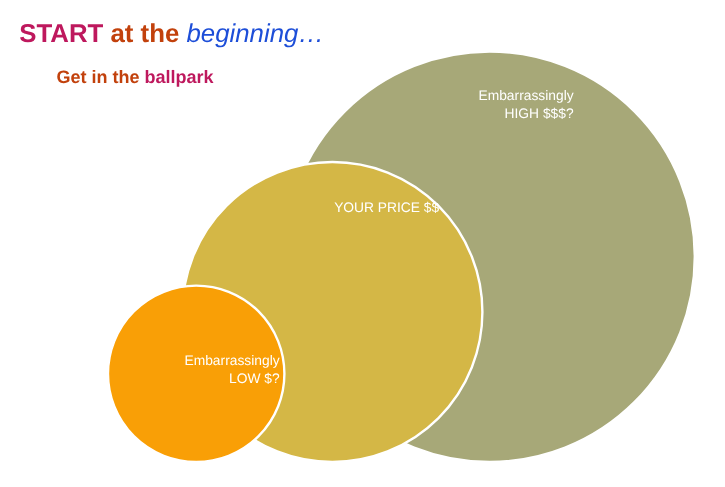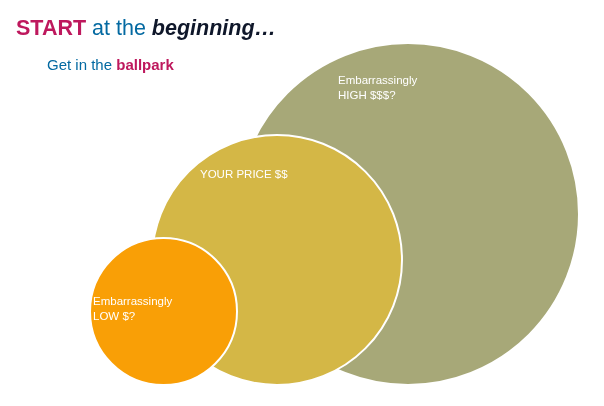--- a/index.html
+++ b/index.html
@@ -44,42 +44,42 @@
     position: absolute;
     left: 47px;
     top: 57px;
     font-size: 15px;
   }
   .t-strong {
     font-weight: bold;
     color: #be185d;
   }
   .t-light {
-    font-weight: normal;
-    color: #0369a1;
+    font-weight: bold;
+    color: #c2410c;
   }
   .t-italic {
-    font-weight: bold;
+    font-weight: normal;
     font-style: italic;
-    color: #0f172a;
+    color: #1d4ed8;
   }
 
   
   .circle {
     position: absolute;
     border-radius: 50%;
     box-sizing: border-box;
     border: 2px solid #ffffff;
   }
   .circle-label {
     position: absolute;
     color: #ffffff;
     font-size: 11.5px;
     line-height: 1.28;
-    text-align: left;
+    text-align: right;
     white-space: pre-line;
     z-index: 25;
     pointer-events: none;
   }
 
   
   #circle-high {
     left: 236px;
     top: 42px;
     width: 344px;
@@ -96,21 +96,21 @@
   
   #circle-your {
     left: 151px;
     top: 134px;
     width: 252px;
     height: 252px;
     background: #d4b746;
     z-index: 15;
   }
   #label-your {
-    left: 200px;
+    left: 226px;
     top: 167px;
     width: 140px;
   }
 
   
   #circle-low {
     left: 89px;
     top: 237px;
     width: 149px;
     height: 149px;

